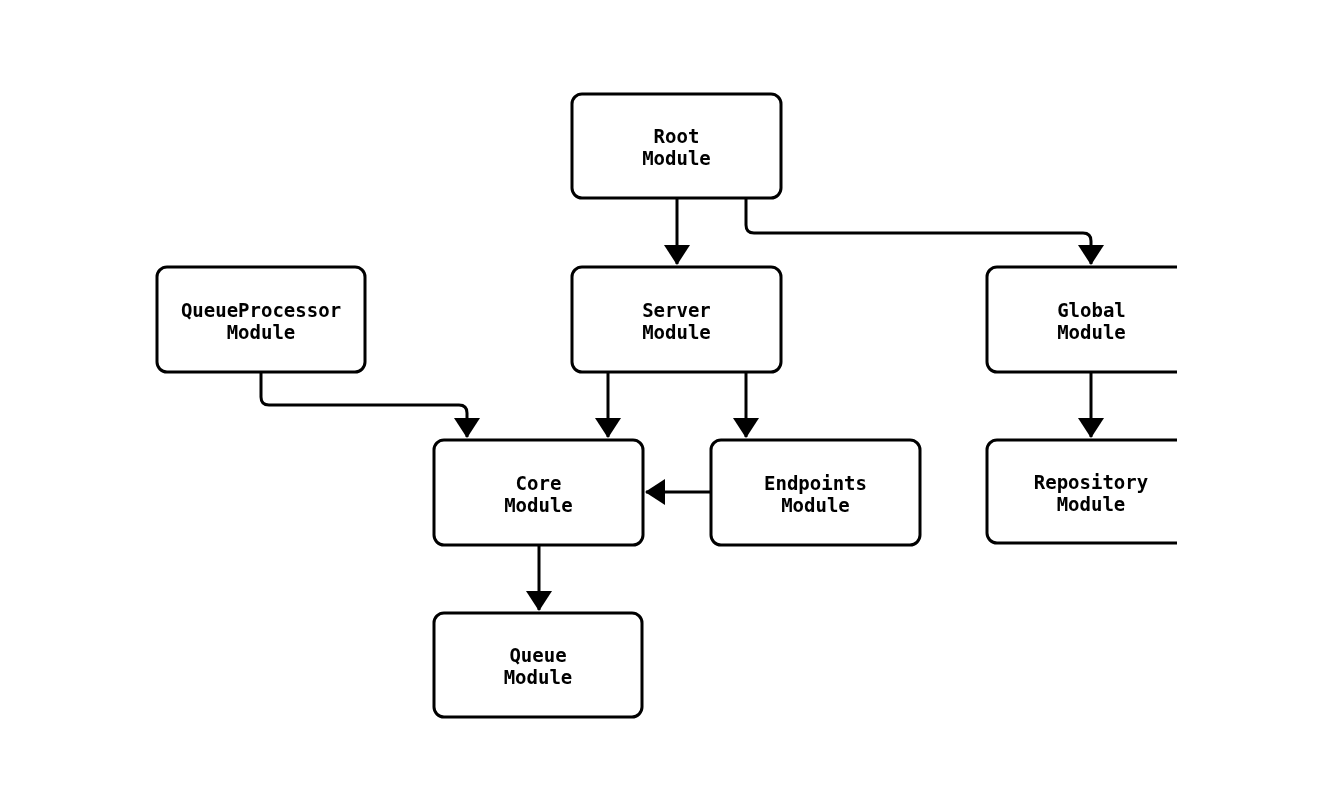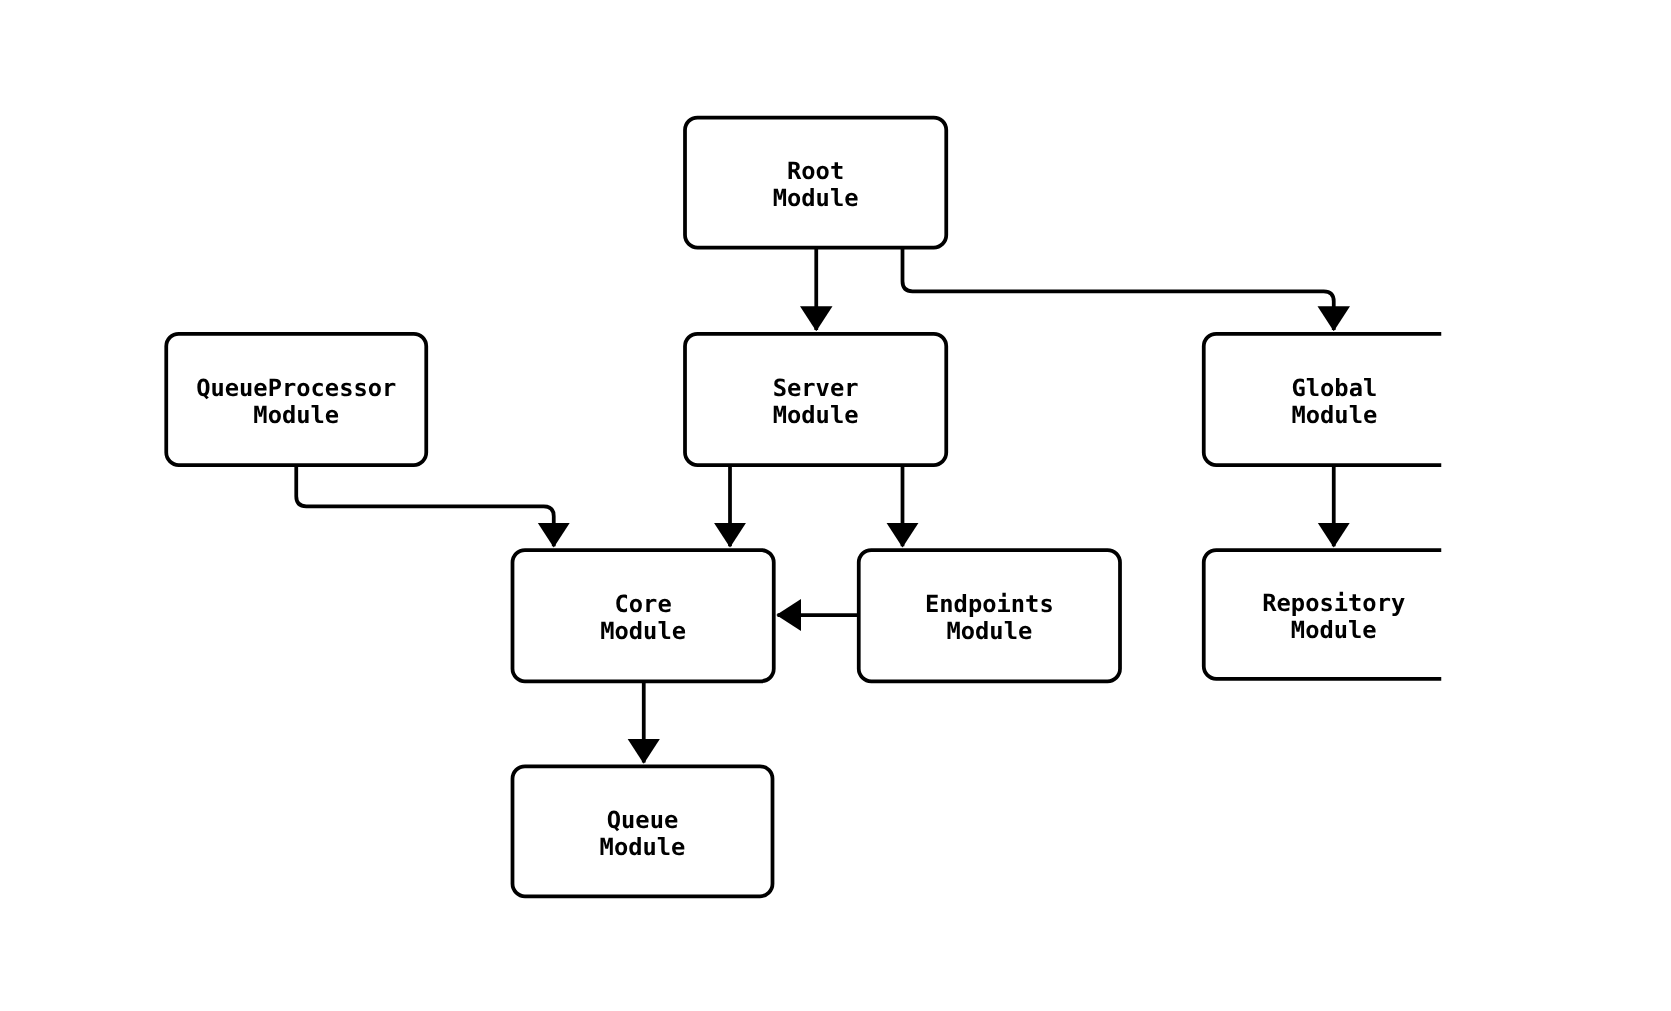--- a/index.html
+++ b/index.html
@@ -6,20 +6,21 @@
     margin: 0;
     padding: 0;
     background: #ffffff;
   }
   .canvas {
     position: relative;
     width: 1153px;
     height: 809px;
     background: #ffffff;
     overflow: hidden;
+    padding-left: 24px;
   }
   svg {
     display: block;
   }
   .edge-path {
     fill: none;
     stroke: #000000;
     stroke-width: 3;
     stroke-linecap: butt;
   }

